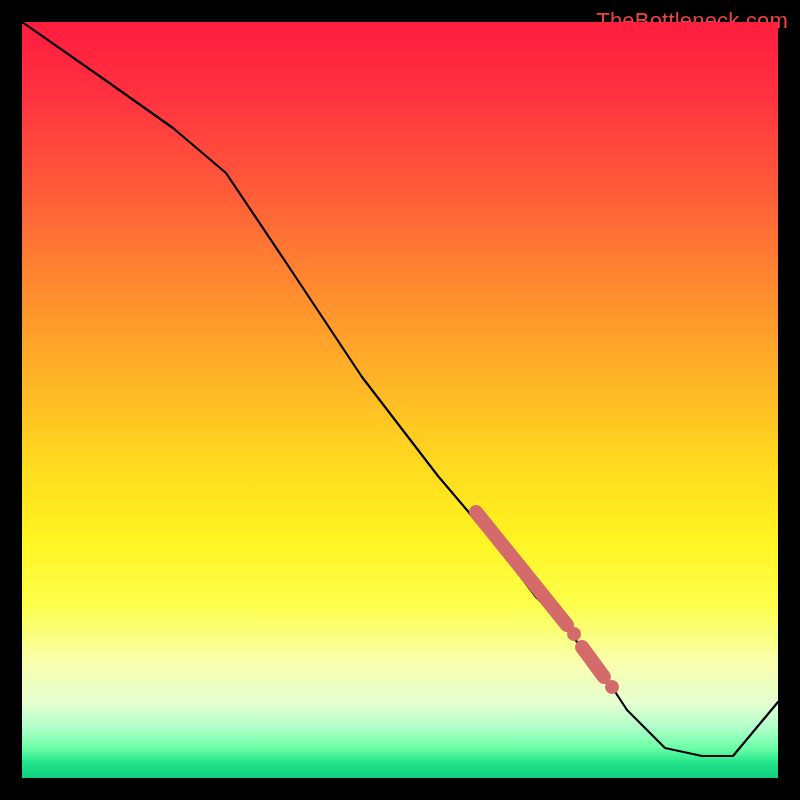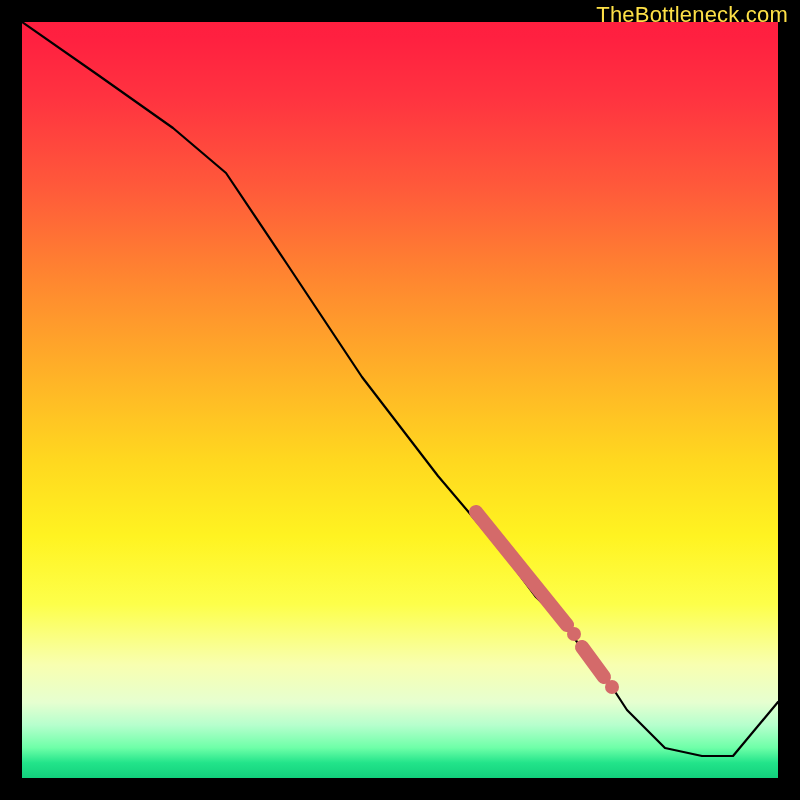--- a/index.html
+++ b/index.html
@@ -41,23 +41,23 @@
       #f8ffb0 85%,
       #e6ffd0 90%,
       #b6ffcd 93%,
       #6effa8 96%,
       #22e48a 98%,
       #12cf7c 100%
     );
   }
   .watermark {
     position: absolute;
-    top: 2px;
+    top: 8px;
     right: 12px;
-    color: #fde047;
+    color: #ef4444;
     font-size: 22px;
     font-weight: 500;
     letter-spacing: 0.2px;
     user-select: none;
   }
   svg.layer {
     position: absolute;
     left: 0; top: 0;
     width: 756px;
     height: 756px;

